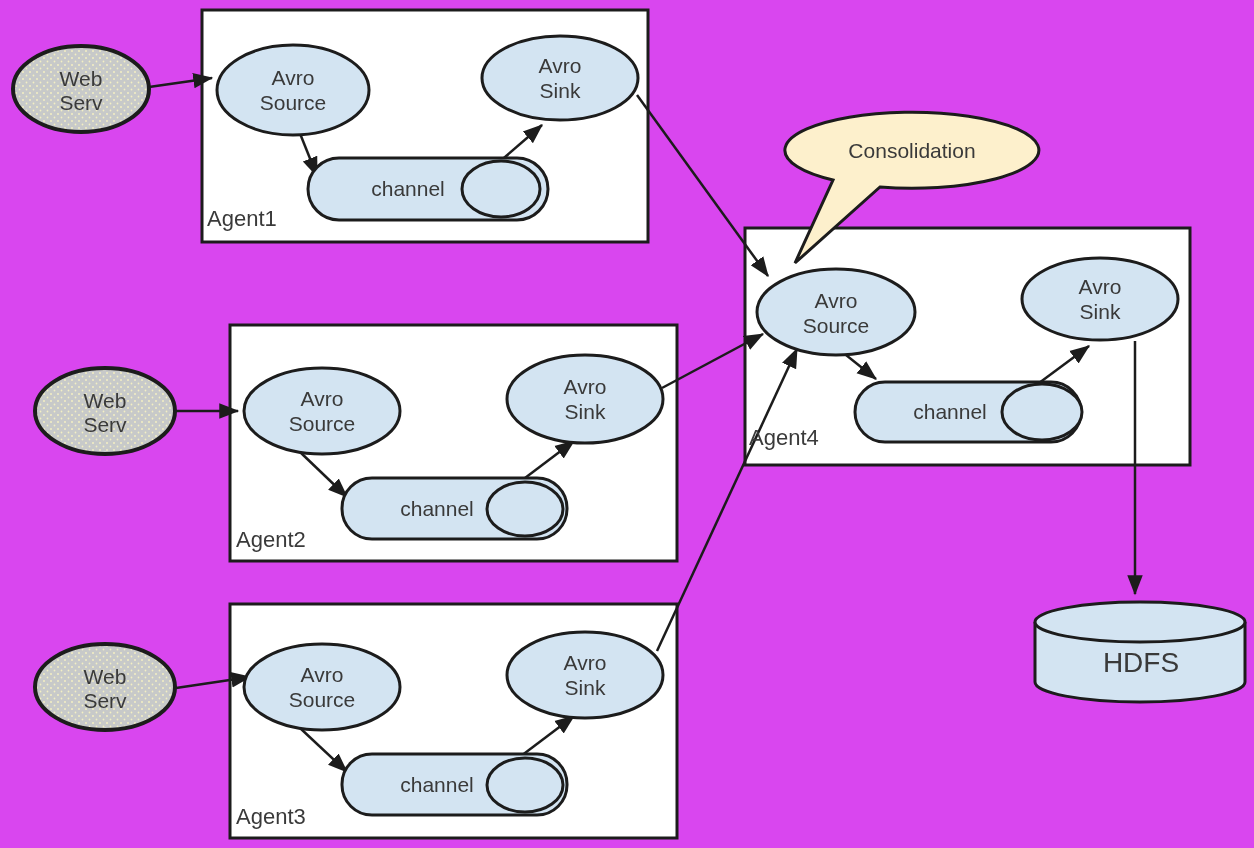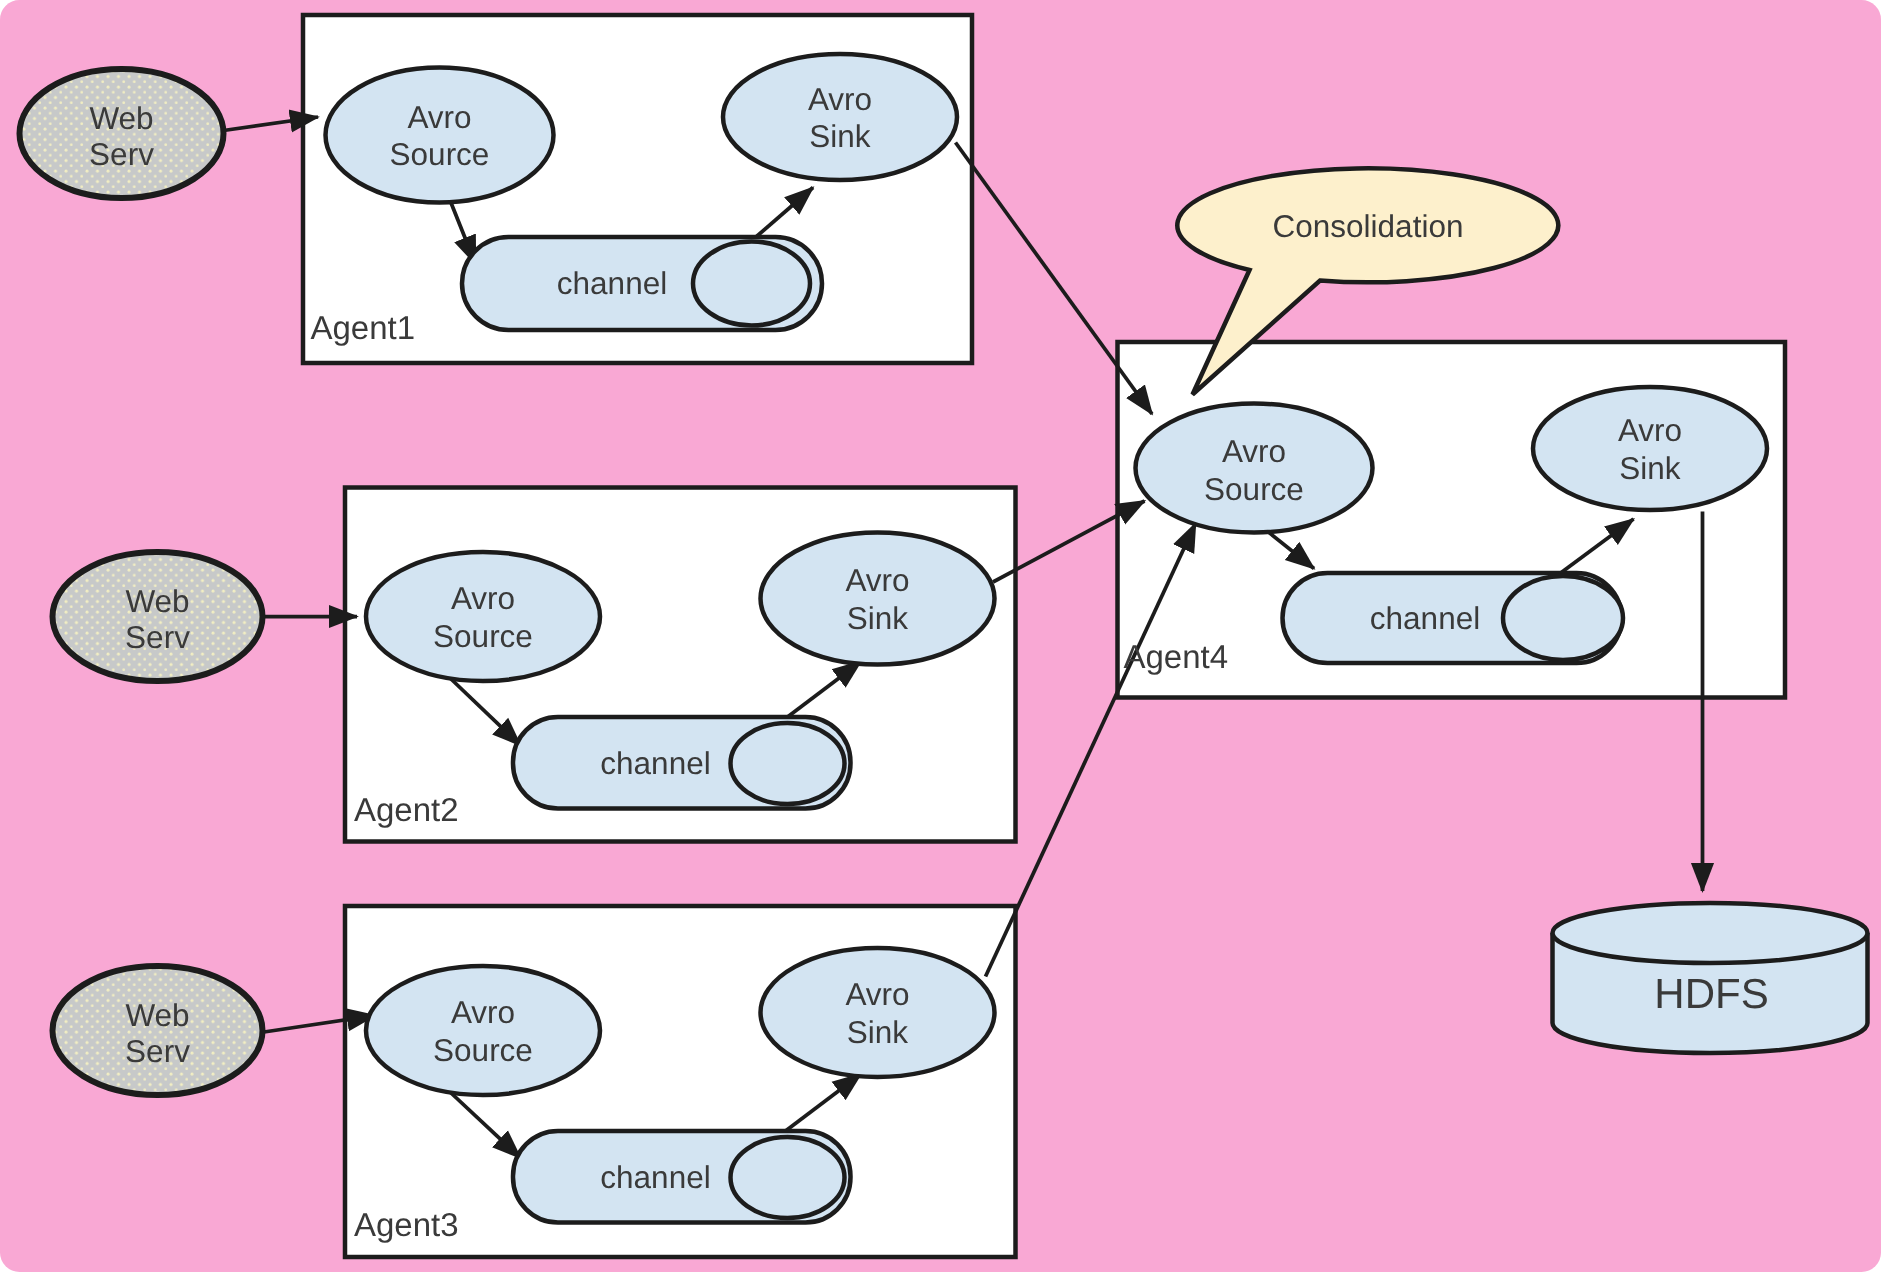--- a/index.html
+++ b/index.html
@@ -1,23 +1,22 @@
 <!DOCTYPE html>
 <html><head>
 <meta charset="utf-8">
 <style>
   html, body { margin: 0; padding: 0; background: #ffffff; }
   .canvas {
     position: relative;
     width: 1254px;
     height: 848px;
-    background: #f9a8d4;
+    background: #d946ef;
     font-family: "Liberation Sans", sans-serif;
     overflow: hidden;
-    border-radius: 13px;
   }
   svg { display: block; }
   .agent-box { fill: #ffffff; stroke: #1c1c1c; stroke-width: 3; }
   .node      { fill: #d3e4f2; stroke: #1c1c1c; stroke-width: 3; }
   .webserv   { fill: url(#dotpat); stroke: #1c1c1c; stroke-width: 4; }
   .callout   { fill: #fdf0cc; stroke: #1c1c1c; stroke-width: 3; }
   .flow      { stroke: #1c1c1c; stroke-width: 2.5; fill: none; }
   text { fill: #3a3a3a; }
   .node-label    { font-size: 21px; text-anchor: middle; }
   .channel-label { font-size: 21px; text-anchor: middle; }

